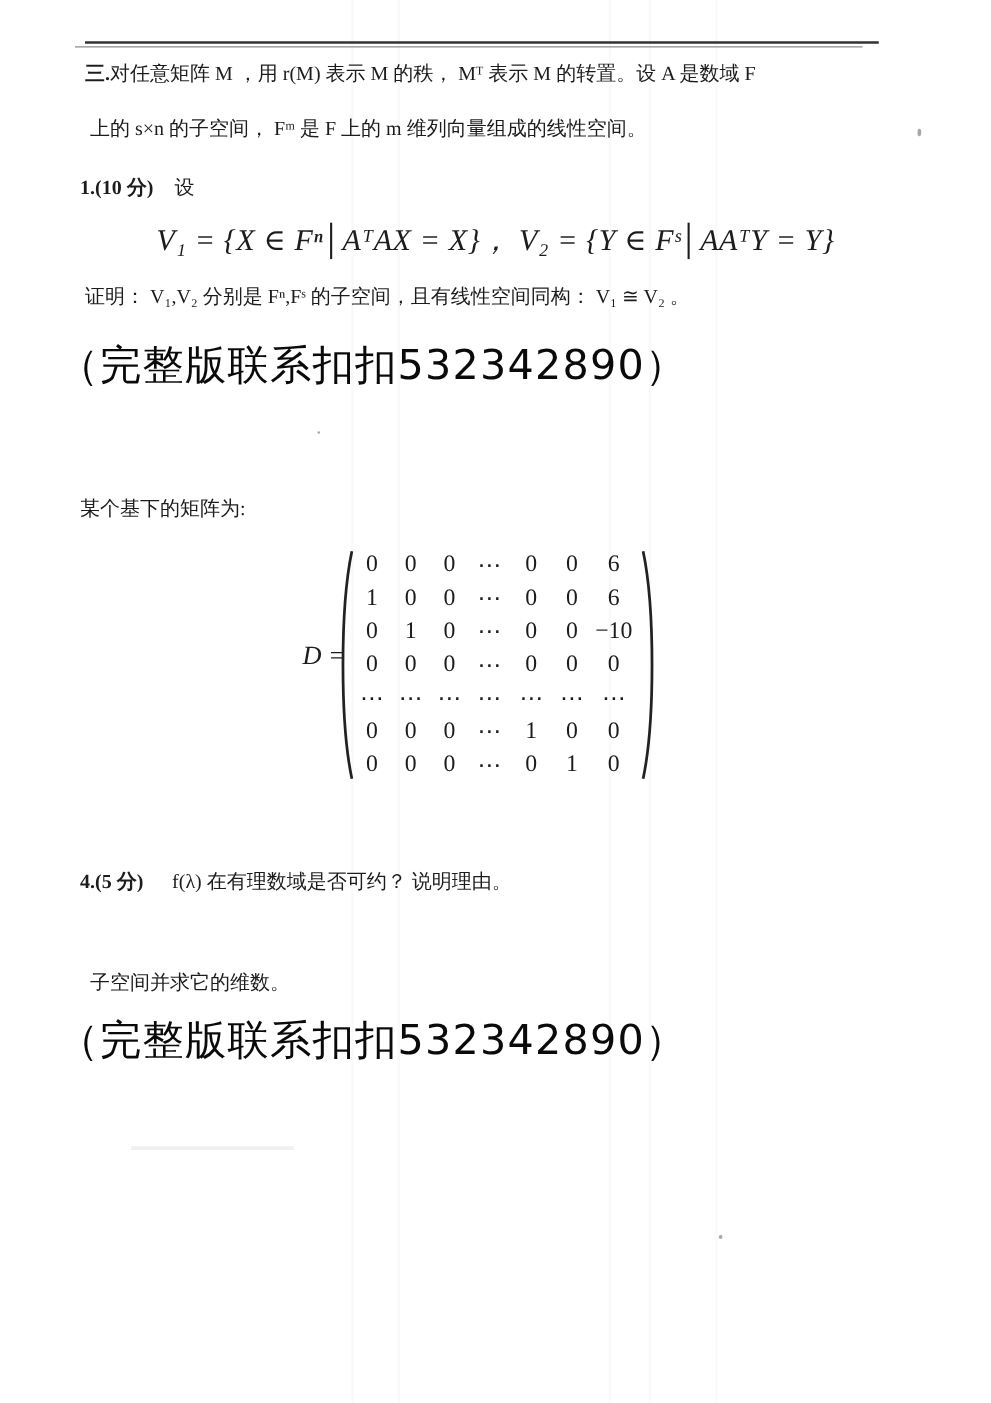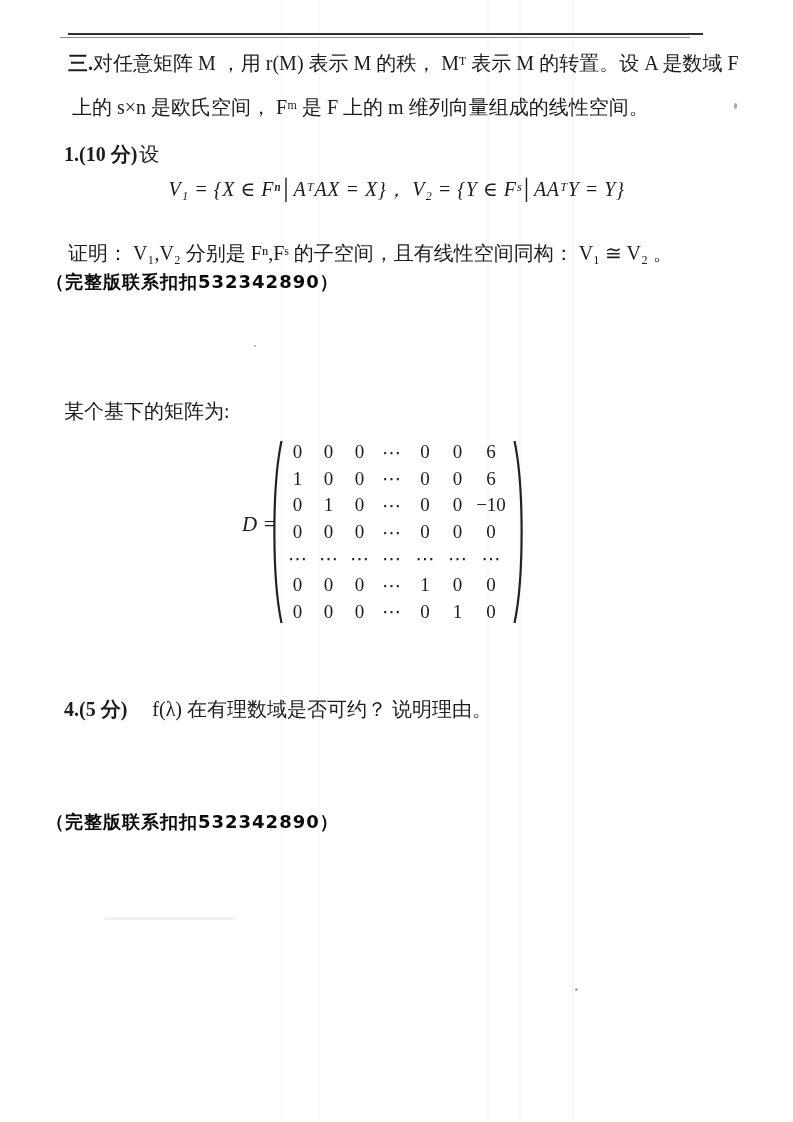--- a/index.html
+++ b/index.html
@@ -1,25 +1,25 @@
 <!DOCTYPE html>
 <html><head>
 <meta charset="utf-8">
 <style>
   html,body{margin:0;padding:0;}
   body{width:793px;height:1122px;background:#ffffff;position:relative;overflow:hidden;
        font-family:"Liberation Serif","DejaVu Serif",serif;color:#1c1c1c;}
   .page{position:absolute;inset:0;}
   .abs{position:absolute;white-space:nowrap;}
-  .body-line{font-size:20px;line-height:1.3;}
+  .body-line{font-size:16px;line-height:1.3;}
   .num{font-weight:bold;}
-  .qlabel{font-weight:bold;margin-right:2px;}
-  .formula{font-style:italic;font-size:20px;width:793px;text-align:center;letter-spacing:.5px;}
-  .notice{font-family:"DejaVu Sans","Liberation Sans",sans-serif;font-weight:bold;
-          font-size:18px;letter-spacing:1px;color:#0a0a0a;}
+  .qlabel{font-weight:bold;margin-right:17px;}
+  .formula{font-style:italic;font-size:24px;width:793px;text-align:center;letter-spacing:.5px;}
+  .notice{font-family:"DejaVu Sans","Liberation Sans",sans-serif;font-weight:normal;
+          font-size:33px;letter-spacing:1px;color:#0a0a0a;}
   .rule-main{height:2px;background:#333;}
   .rule-echo{height:1px;background:#8a8a8a;}
   
   .matrix-box{position:absolute;left:240px;top:436px;width:300px;height:192px;}
   .matrix-label{position:absolute;left:2px;top:76px;font-style:italic;font-size:21px;}
   .mparen{position:absolute;top:2px;}
   .matrix-grid{position:absolute;left:42px;top:3px;display:grid;
                grid-template-columns:31px 31px 31px 33px 34px 31px 36px;
                grid-auto-rows:26.6px;}
   .mcell{display:flex;align-items:center;justify-content:center;font-size:19px;}
@@ -40,27 +40,27 @@
   <div class="streak" style="left:572px"></div>
   <div class="speck" style="left:734px;top:103px;width:3px;height:6px"></div>
   <div class="speck" style="left:254px;top:345px;width:2px;height:2px"></div>
   <div class="speck" style="left:575px;top:988px;width:3px;height:3px"></div>
   <div class="smudge" style="left:105px;top:917px;width:130px;height:3px"></div>
 
   <div class="abs rule-main" style="left:68px;top:33px;width:635px"></div>
   <div class="abs rule-echo" style="left:60px;top:37px;width:630px"></div>
 
   <div class="abs body-line" style="left:68px;top:50px"><span class="num">三.</span><span>对任意矩阵 M ，用 r(M) 表示 M 的秩， Mᵀ 表示 M 的转置。设 A 是数域 F</span></div>
-  <div class="abs body-line" style="left:72px;top:94px"><span>上的 s×n 是欧氏空间， Fᵐ 是 F 上的 m 维列向量组成的线性空间。</span></div>
+  <div class="abs body-line" style="left:72px;top:94px"><span>上的 s×n 的子空间， Fᵐ 是 F 上的 m 维列向量组成的线性空间。</span></div>
 
   <div class="abs body-line" style="left:64px;top:141px"><span class="qlabel">1.(10 分)</span><span>设</span></div>
 
   <div class="abs formula" style="left:0;top:176px">V₁ = {X ∈ Fⁿ│AᵀAX = X}，  V₂ = {Y ∈ Fˢ│AAᵀY = Y}</div>
 
-  <div class="abs body-line" style="left:68px;top:240px">证明： V₁,V₂ 分别是 Fⁿ,Fˢ 的子空间，且有线性空间同构： V₁ ≅ V₂ 。</div>
+  <div class="abs body-line" style="left:68px;top:228px">证明： V₁,V₂ 分别是 Fⁿ,Fˢ 的子空间，且有线性空间同构： V₁ ≅ V₂ 。</div>
 
   <div class="abs notice" style="left:46px;top:270px">（完整版联系扣扣532342890）</div>
 
   <div class="abs body-line" style="left:64px;top:398px">某个基下的矩阵为:</div>
 
   <div class="matrix-box">
     <span class="matrix-label">D =</span>
     <svg class="mparen" style="left:28px" width="16" height="188">
       <path d="M13.5,3 C4,48 4,140 13.5,185" stroke="#222" stroke-width="2.2" fill="none"></path>
     </svg>
@@ -113,18 +113,19 @@
         <span class="mcell">⋯</span>
         <span class="mcell">0</span>
         <span class="mcell">1</span>
         <span class="mcell">0</span>
       </div>
     <svg class="mparen" style="left:272px" width="16" height="188">
       <path d="M2.5,3 C12,48 12,140 2.5,185" stroke="#222" stroke-width="2.2" fill="none"></path>
     </svg>
   </div>
 
-  <div class="abs body-line" style="left:64px;top:696px"><span class="qlabel">4.(5 分)</span><span style="margin-left:23px">f(λ) 在有理数域是否可约？ 说明理由。</span></div>
+  <div class="abs body-line" style="left:64px;top:696px"><span class="qlabel">4.(5 分)</span><span style="margin-left:6px">f(λ) 在有理数域是否可约？ 说明理由。</span></div>
+  <div class="abs body-line" style="left:72px;top:777px">子空间并求它的维数。</div>
 
   <div class="abs notice" style="left:46px;top:810px">（完整版联系扣扣532342890）</div>
 
 
 </div>
 
 </body></html>

